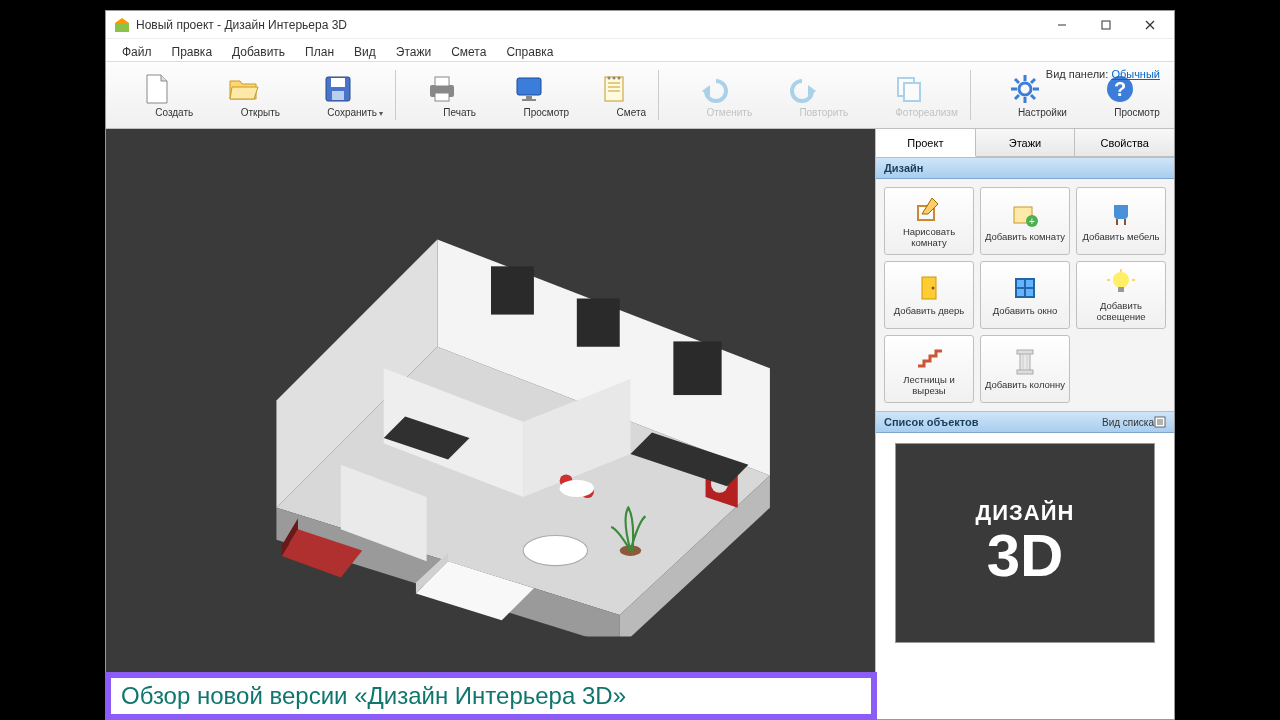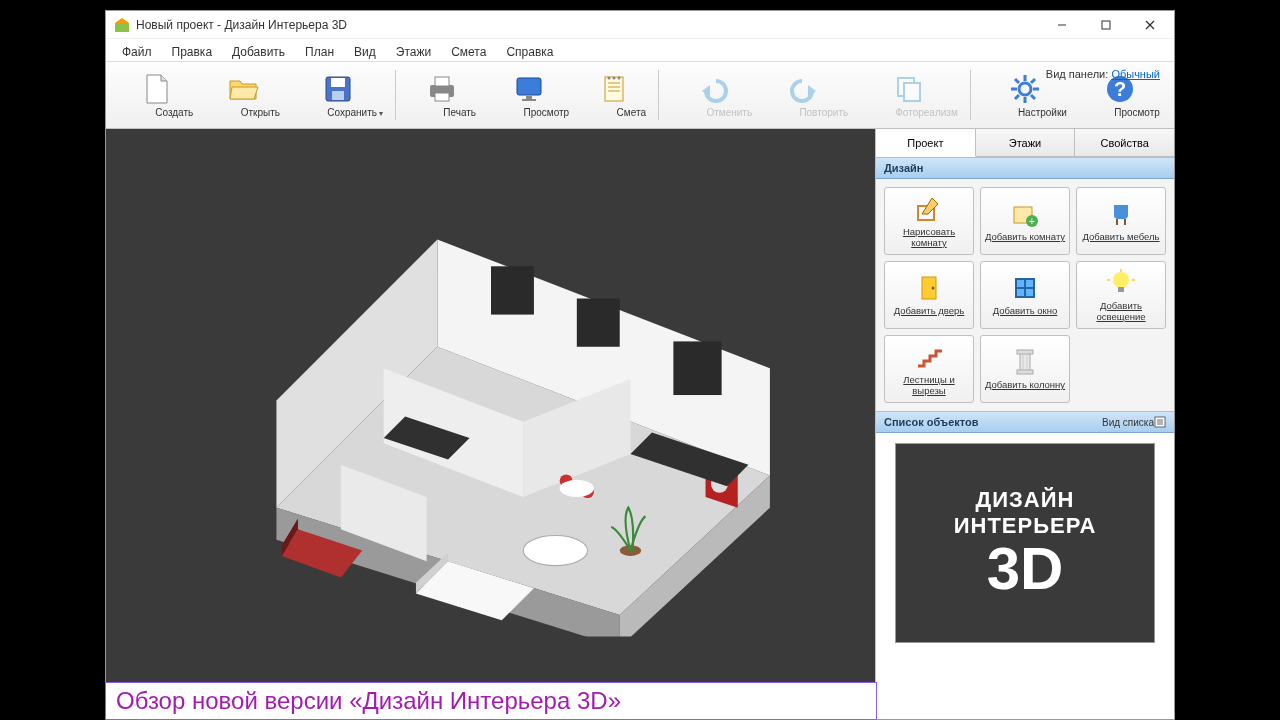--- a/index.html
+++ b/index.html
@@ -41,29 +41,29 @@
 .side-tab { flex: 1; display: flex; align-items: center; justify-content: center; font-size: 11px; background: linear-gradient(#f8f8f8,#e8e8e8); border-right: 1px solid #c0c0c0; cursor: default; }
 .side-tab.active { background: #fff; border-bottom: 1px solid #fff; margin-bottom: -1px; }
 .side-tab:last-child { border-right: none; }
 
 .section-header { height: 22px; background: linear-gradient(#cfe5f9, #a8ceee); border-top: 1px solid #9cc; border-bottom: 1px solid #7fa6cc; padding: 0 8px; display: flex; align-items: center; font-size: 11px; font-weight: bold; color: #1a3d5c; justify-content: space-between; }
 .section-header .list-view { font-size: 10px; font-weight: normal; color: #333; display: flex; align-items: center; }
 
 .design-grid { display: grid; grid-template-columns: repeat(3, 1fr); gap: 6px; padding: 8px; background: #f4f4f4; }
 .design-btn { background: linear-gradient(#fff,#f0f0f0); border: 1px solid #c0c0c0; border-radius: 3px; height: 68px; display: flex; flex-direction: column; align-items: center; justify-content: center; cursor: default; padding: 4px 2px; }
 .design-btn .dicon { width: 30px; height: 30px; display: flex; align-items: center; justify-content: center; }
-.design-btn .dlabel { font-size: 9.5px; color: #333; text-align: center; line-height: 1.15; margin-top: 3px; text-decoration: underline; }
+.design-btn .dlabel { font-size: 9.5px; color: #333; text-align: center; line-height: 1.15; margin-top: 3px; }
 
 .object-list { flex: 1; background: #fff; padding: 10px; display: flex; align-items: flex-start; justify-content: center; }
 .logo-box { width: 260px; height: 200px; background: #3a3a3a; color: #fff; border: 1px solid #999; display: flex; flex-direction: column; align-items: center; justify-content: center; font-weight: bold; }
 .logo-box .l1 { font-size: 22px; letter-spacing: 1px; }
 .logo-box .l2 { font-size: 22px; letter-spacing: 1px; }
 .logo-box .l3 { font-size: 60px; line-height: 1; }
 
-.overlay-caption { position: absolute; bottom: 0; left: 105px; right: 403px; background: #fff; border: 1px solid #8b5cf6; padding: 4px 10px; font-size: 24px; color: #a21caf; z-index: 20; }
+.overlay-caption { position: absolute; bottom: 0; left: 105px; right: 403px; background: #fff; border: 6px solid #8b5cf6; padding: 4px 10px; font-size: 24px; color: #0f766e; z-index: 20; }
 
 
 .iso { width: 100%; height: 100%; }
 </style>
 </head>
 <body>
 
 <div class="letterbox-left"></div>
 <div class="letterbox-right"></div>
 <div class="letterbox-top"></div>
@@ -386,21 +386,20 @@
               <line x1="3" y1="4" x2="9" y2="4" stroke="#666"></line>
               <line x1="3" y1="6" x2="9" y2="6" stroke="#666"></line>
               <line x1="3" y1="8" x2="9" y2="8" stroke="#666"></line>
             </svg>
         </span>
       </div>
 
       <div class="object-list">
         <div class="logo-box">
           <div class="l1">ДИЗАЙН</div>
-          <div class="l2">ИНТЕРЬЕРА</div>
           <div class="l3">3D</div>
         </div>
       </div>
     </div>
   </div>
 </div>
 
 <div class="overlay-caption">Обзор новой версии «Дизайн Интерьера 3D»</div>
 
 </body></html>

